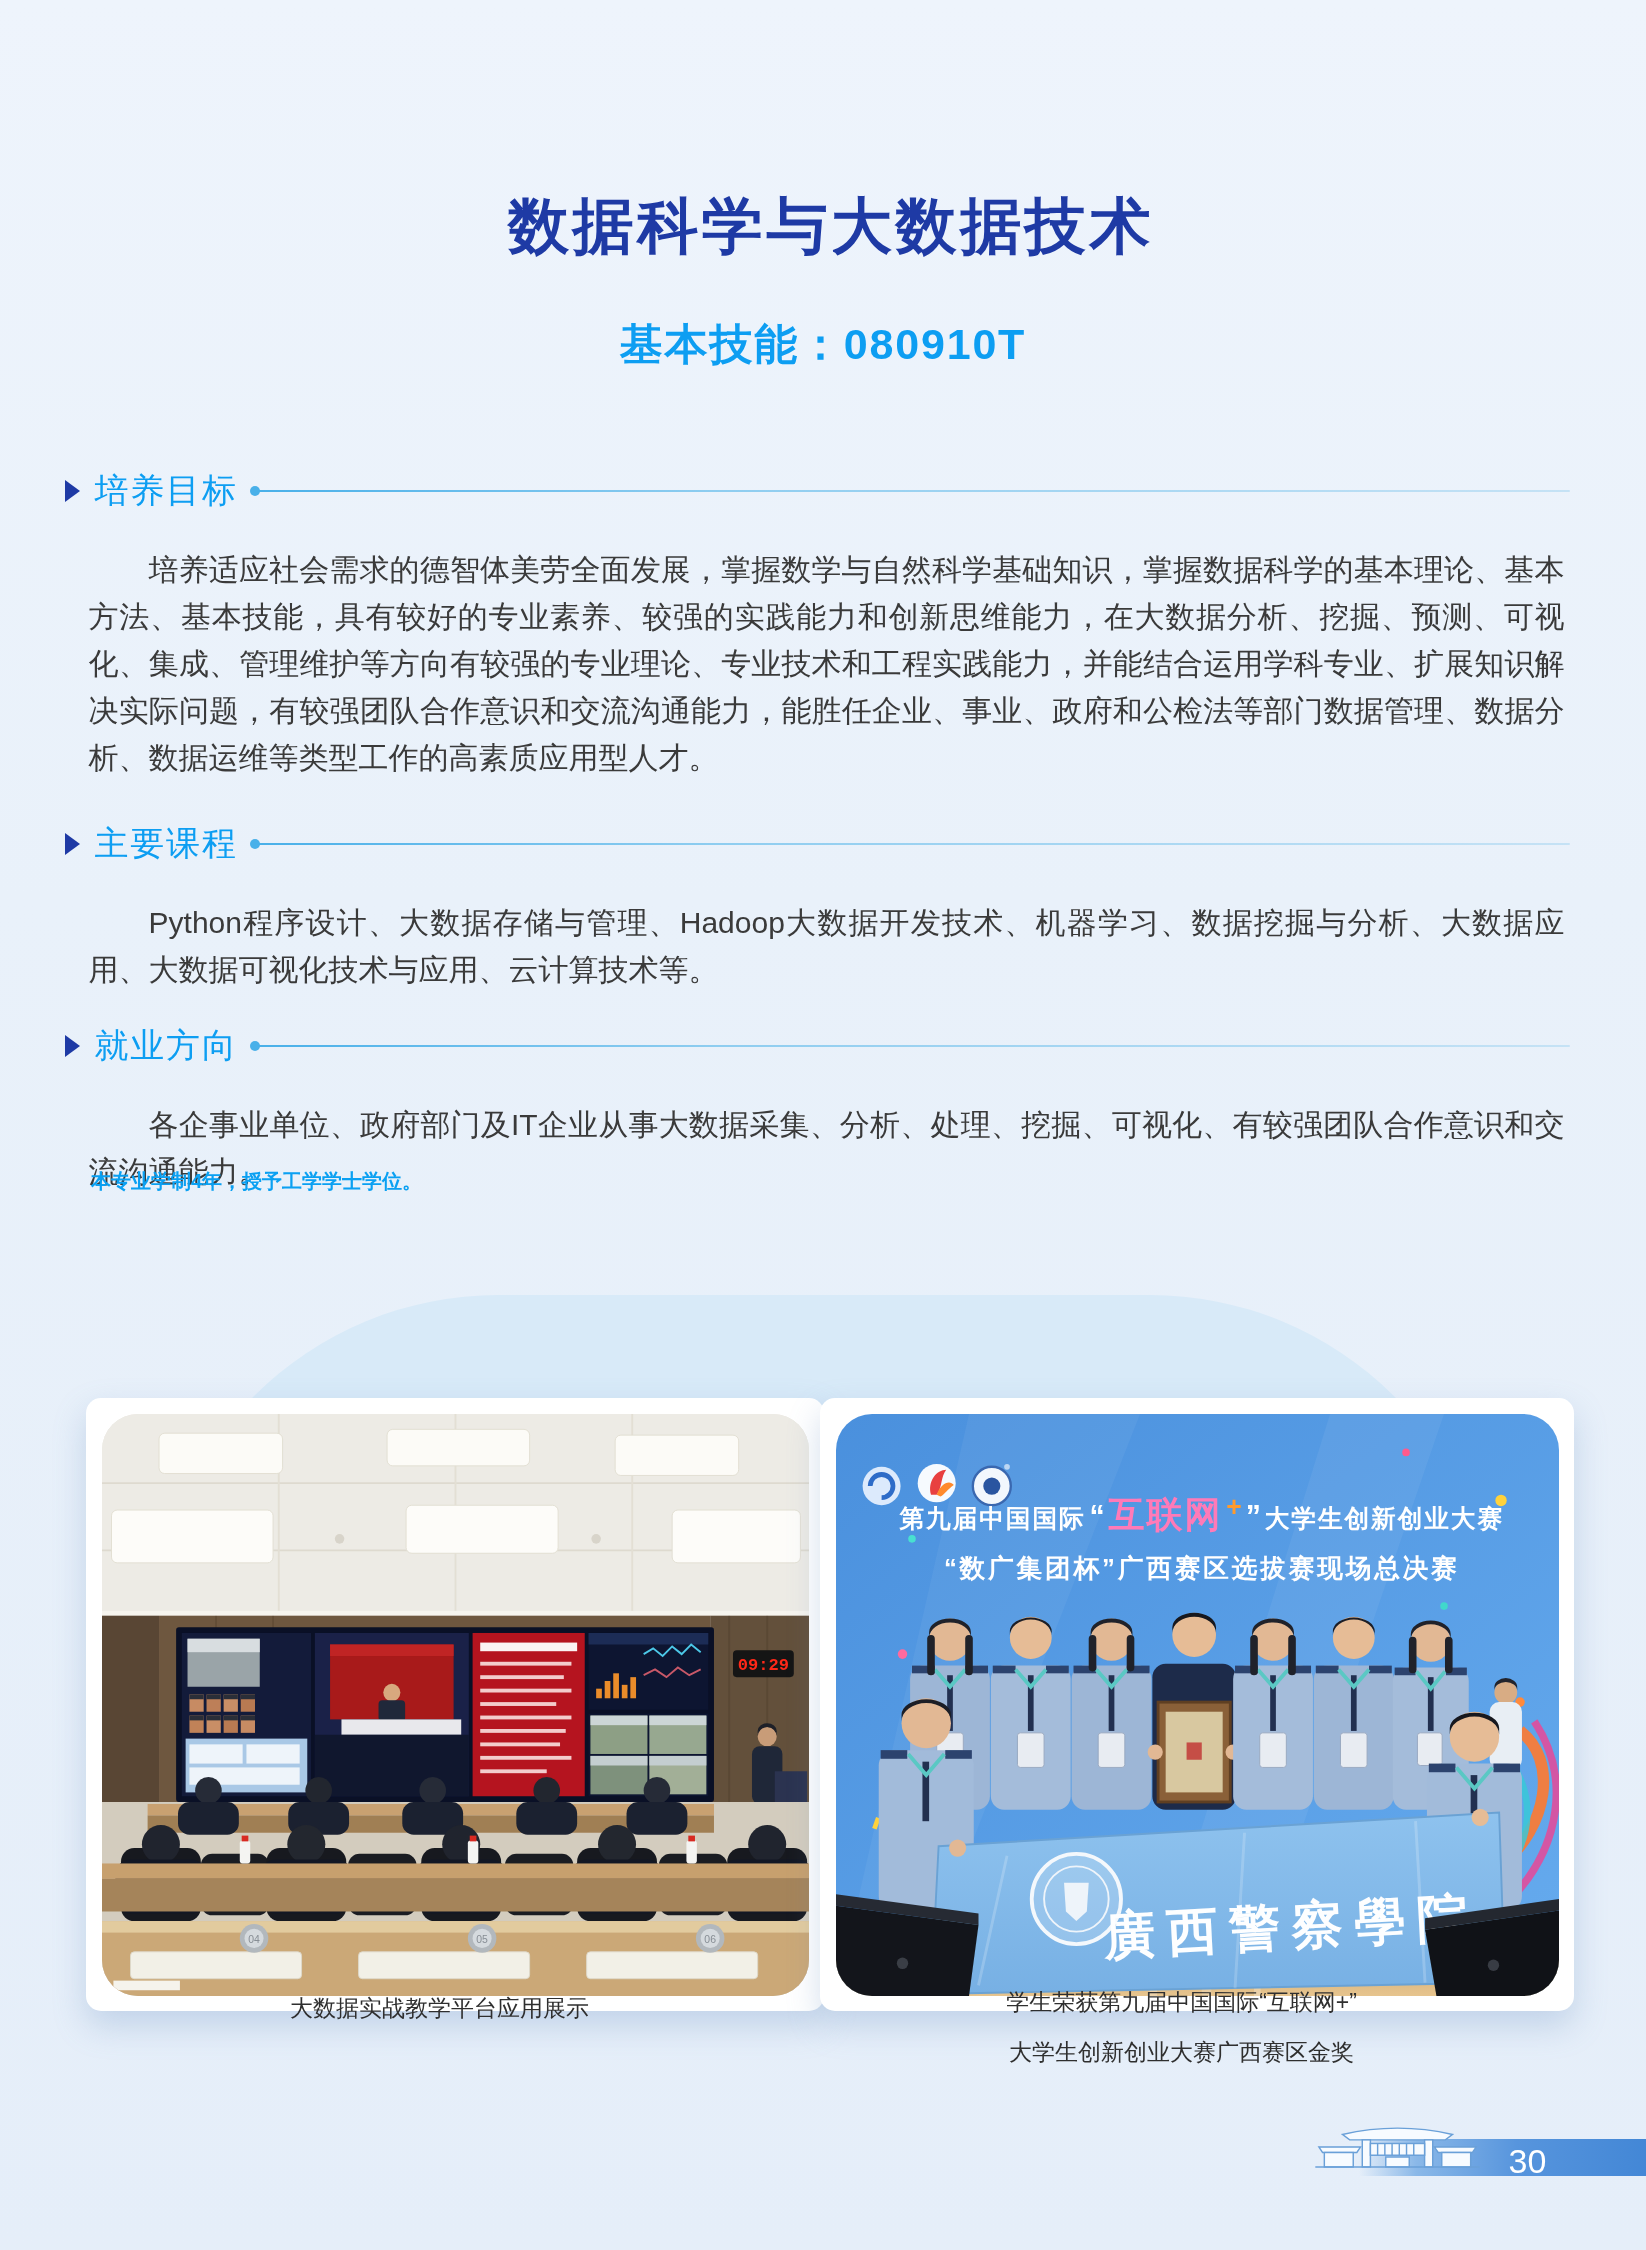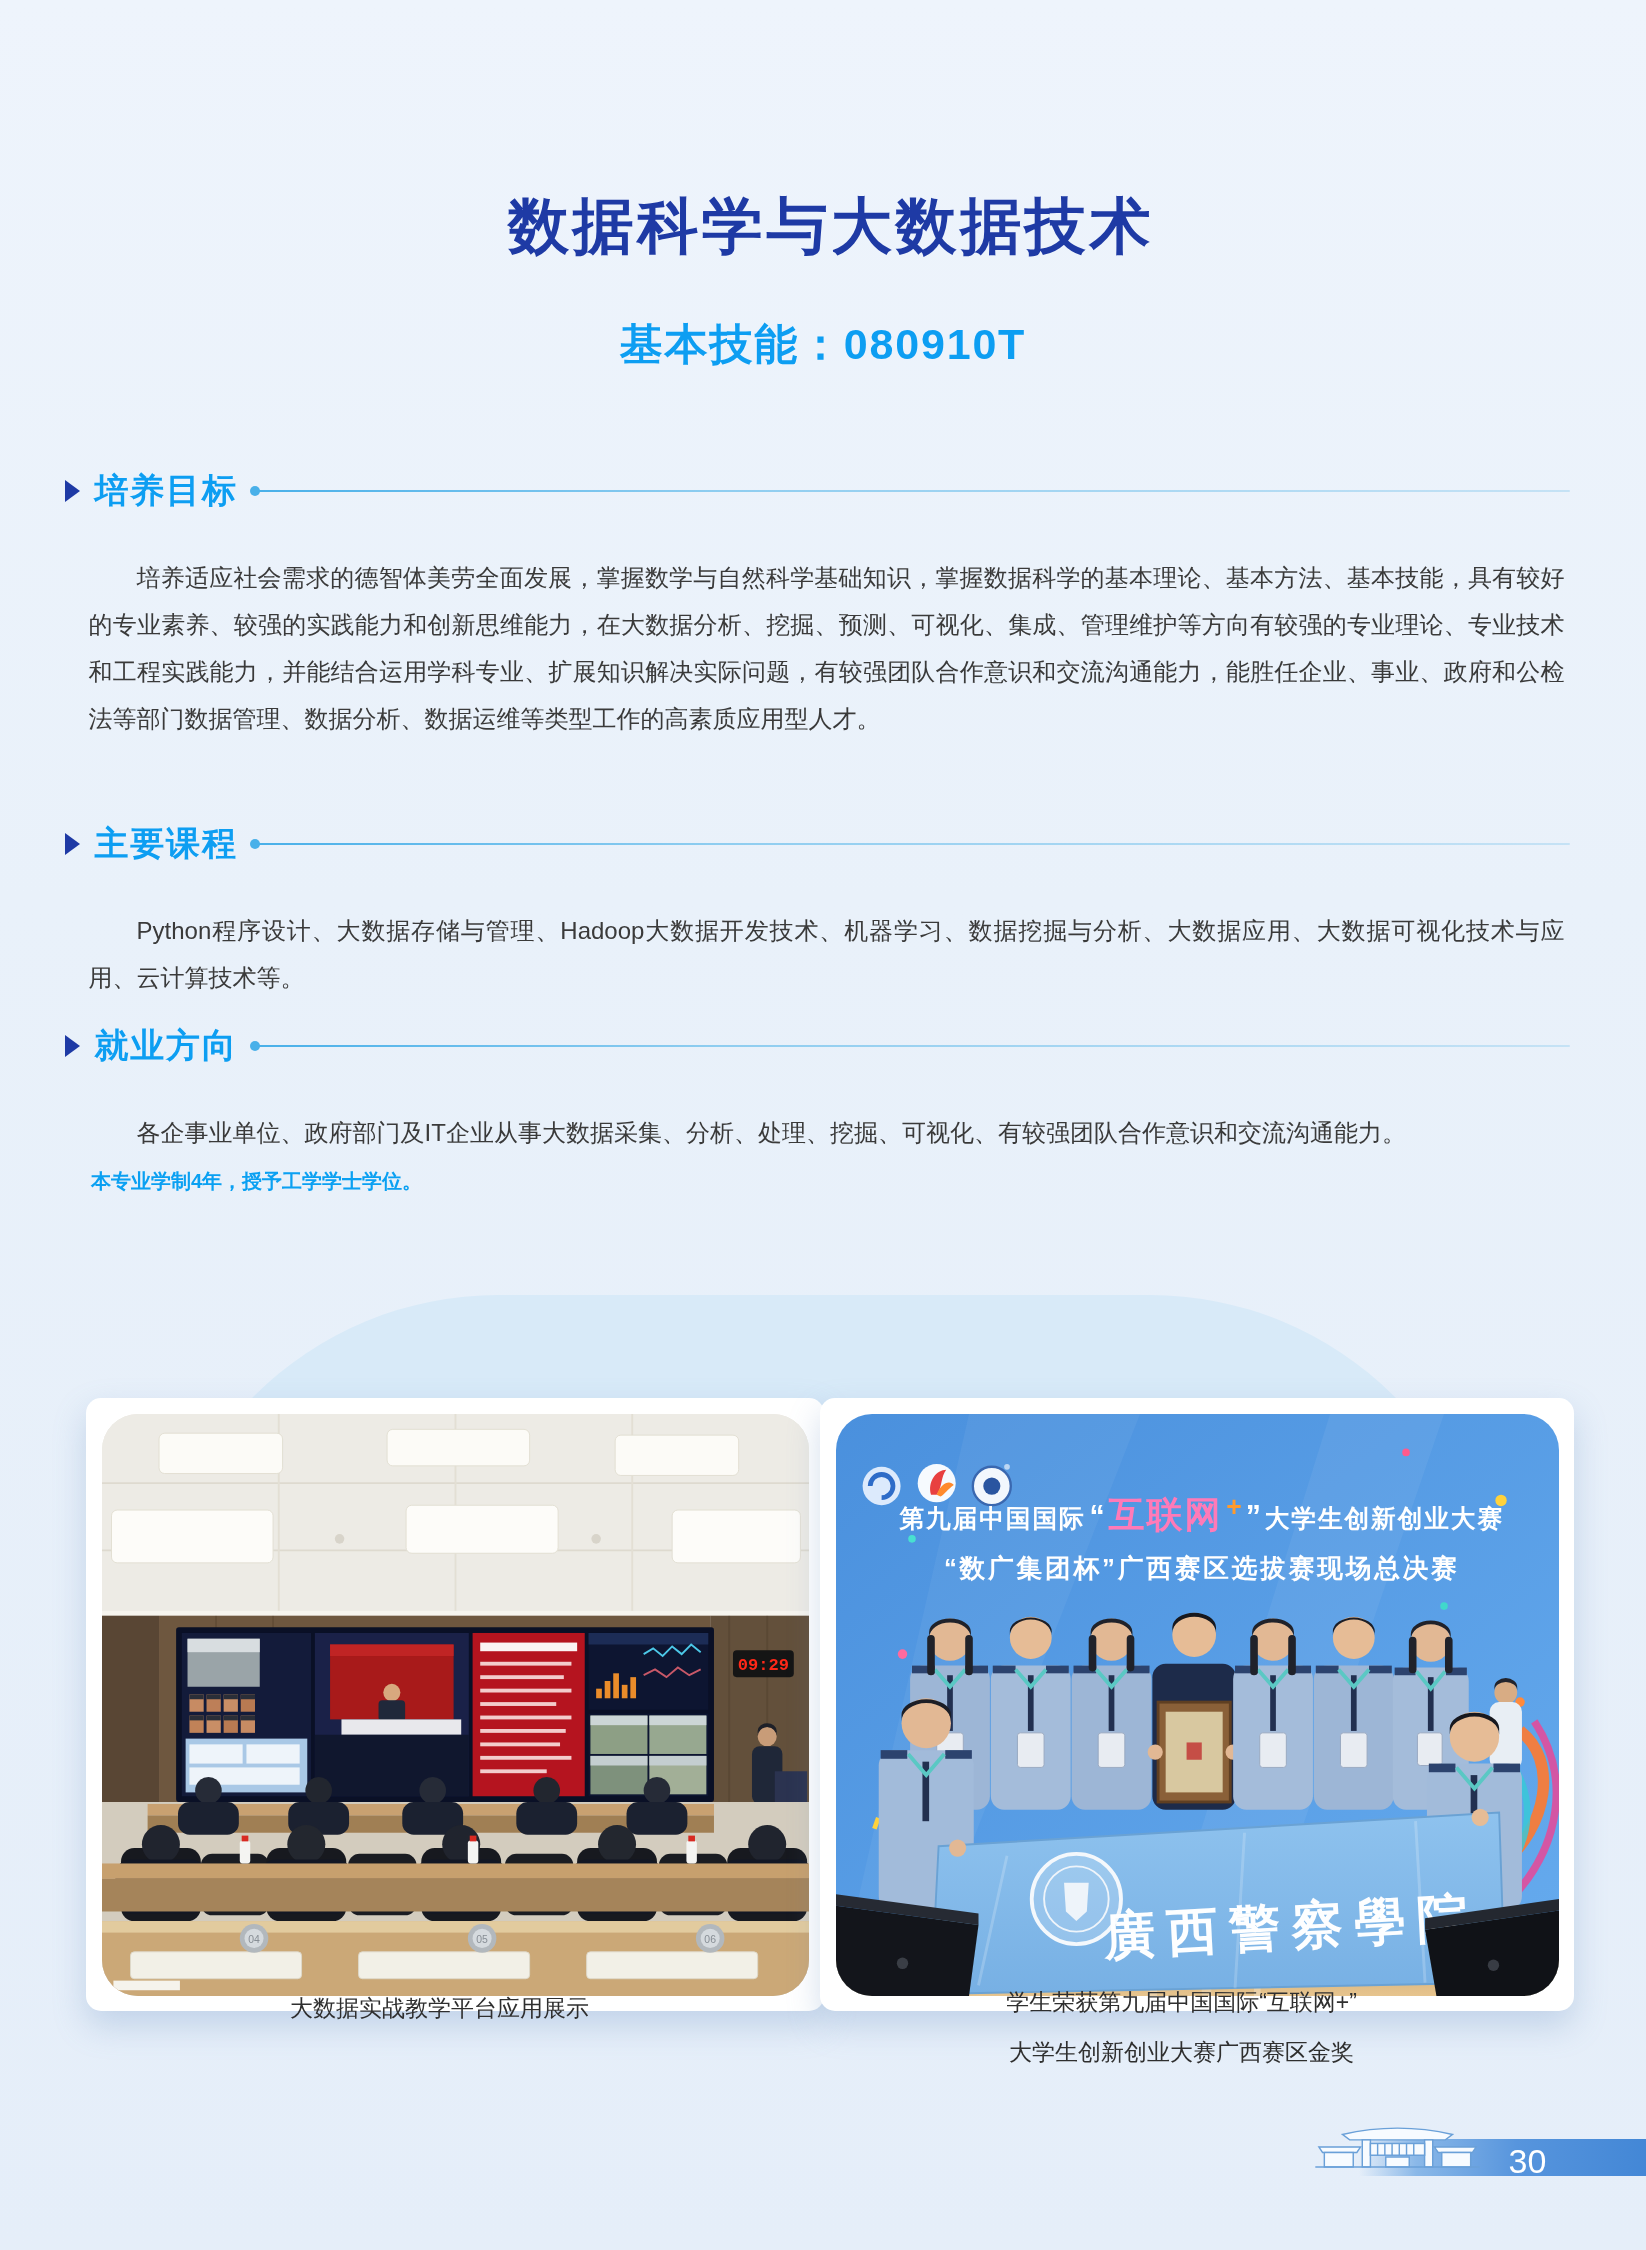--- a/index.html
+++ b/index.html
@@ -13,27 +13,27 @@
     font-size:61px;font-weight:900;color:#1e3aa5;letter-spacing:3.6px;
   }
   .page-subtitle{
     position:absolute;top:316px;left:0;width:100%;text-align:center;
     font-size:43px;font-weight:800;color:#0d9ef2;letter-spacing:1.8px;
   }
   .section{position:absolute;left:65px;right:76px;}
   .sec-head{display:flex;align-items:center;}
   .arrow{width:0;height:0;border-top:11px solid transparent;border-bottom:11px solid transparent;
     border-left:15.5px solid #1e3aa5;margin-right:14.5px;flex:0 0 auto;}
-  .sec-title{font-size:34px;font-weight:700;color:#0d9ef2;letter-spacing:1.8px;flex:0 0 auto;}
+  .sec-title{font-size:34px;font-weight:400;color:#0d9ef2;letter-spacing:1.8px;flex:0 0 auto;}
   .rule{flex:1 1 auto;height:2.7px;margin-left:20px;position:relative;border-radius:1.8px;
     background:linear-gradient(90deg,#49b0e9 0%,#8ecdf0 35%,#c5e2f5 100%);}
   .rule::before{content:"";position:absolute;left:-7.3px;top:-3.6px;width:10px;height:10px;border-radius:50%;
     background:#49b0e9;}
-  .sec-body{margin-top:40px;padding-left:23.6px;padding-right:5.5px;
-    font-size:24px;line-height:47px;color:#3a3a3a;text-align:justify;text-indent:2em;}
+  .sec-body{margin-top:32px;padding-left:23.6px;padding-right:5.5px;
+    font-size:30px;line-height:47px;color:#3a3a3a;text-align:justify;text-indent:2em;}
   .note{position:absolute;left:91px;top:1168px;font-size:20px;font-weight:700;color:#0aa0f2;}
   .mound{position:absolute;left:153px;top:1295px;width:1342px;height:677px;
     background:#d8eaf8;border-radius:345px 345px 82px 82px;}
   .photo-frame{position:absolute;background:#ffffff;border-radius:15px;padding:15.5px;
     box-shadow:0 14.5px 33px rgba(100,140,190,.28);}
   .photo-frame.left{left:86px;top:1398px;width:707px;height:582px;}
   .photo-frame.right{left:820px;top:1398px;width:723px;height:582px;}
   .photo{width:100%;height:100%;border-radius:36px;overflow:hidden;position:relative;}
   .photo svg{display:block;width:100%;height:100%;}
   .caption{position:absolute;text-align:center;font-size:23px;color:#2f2f2f;}

